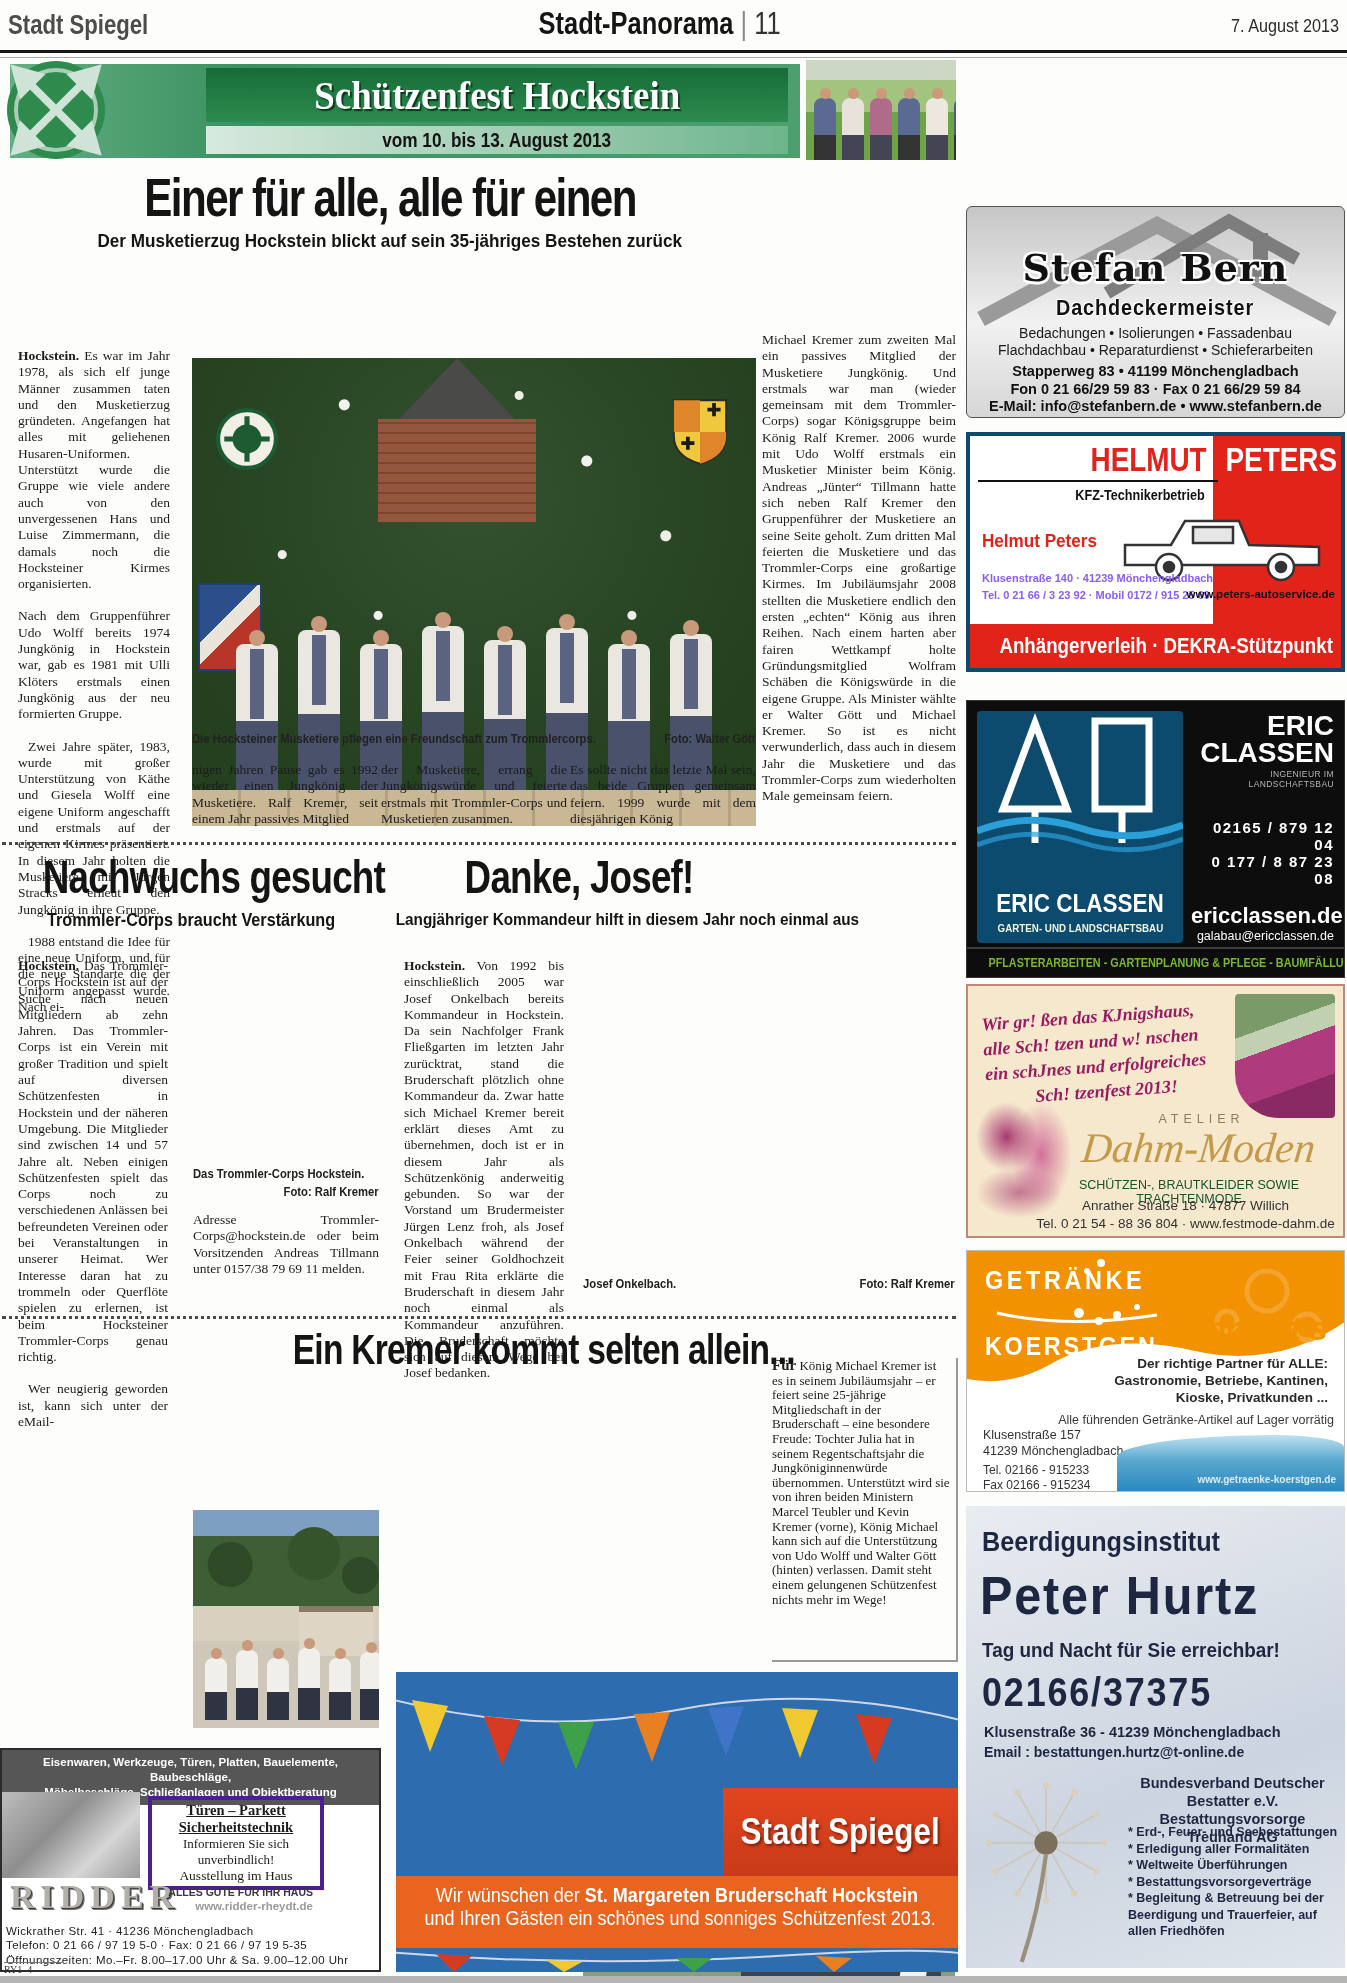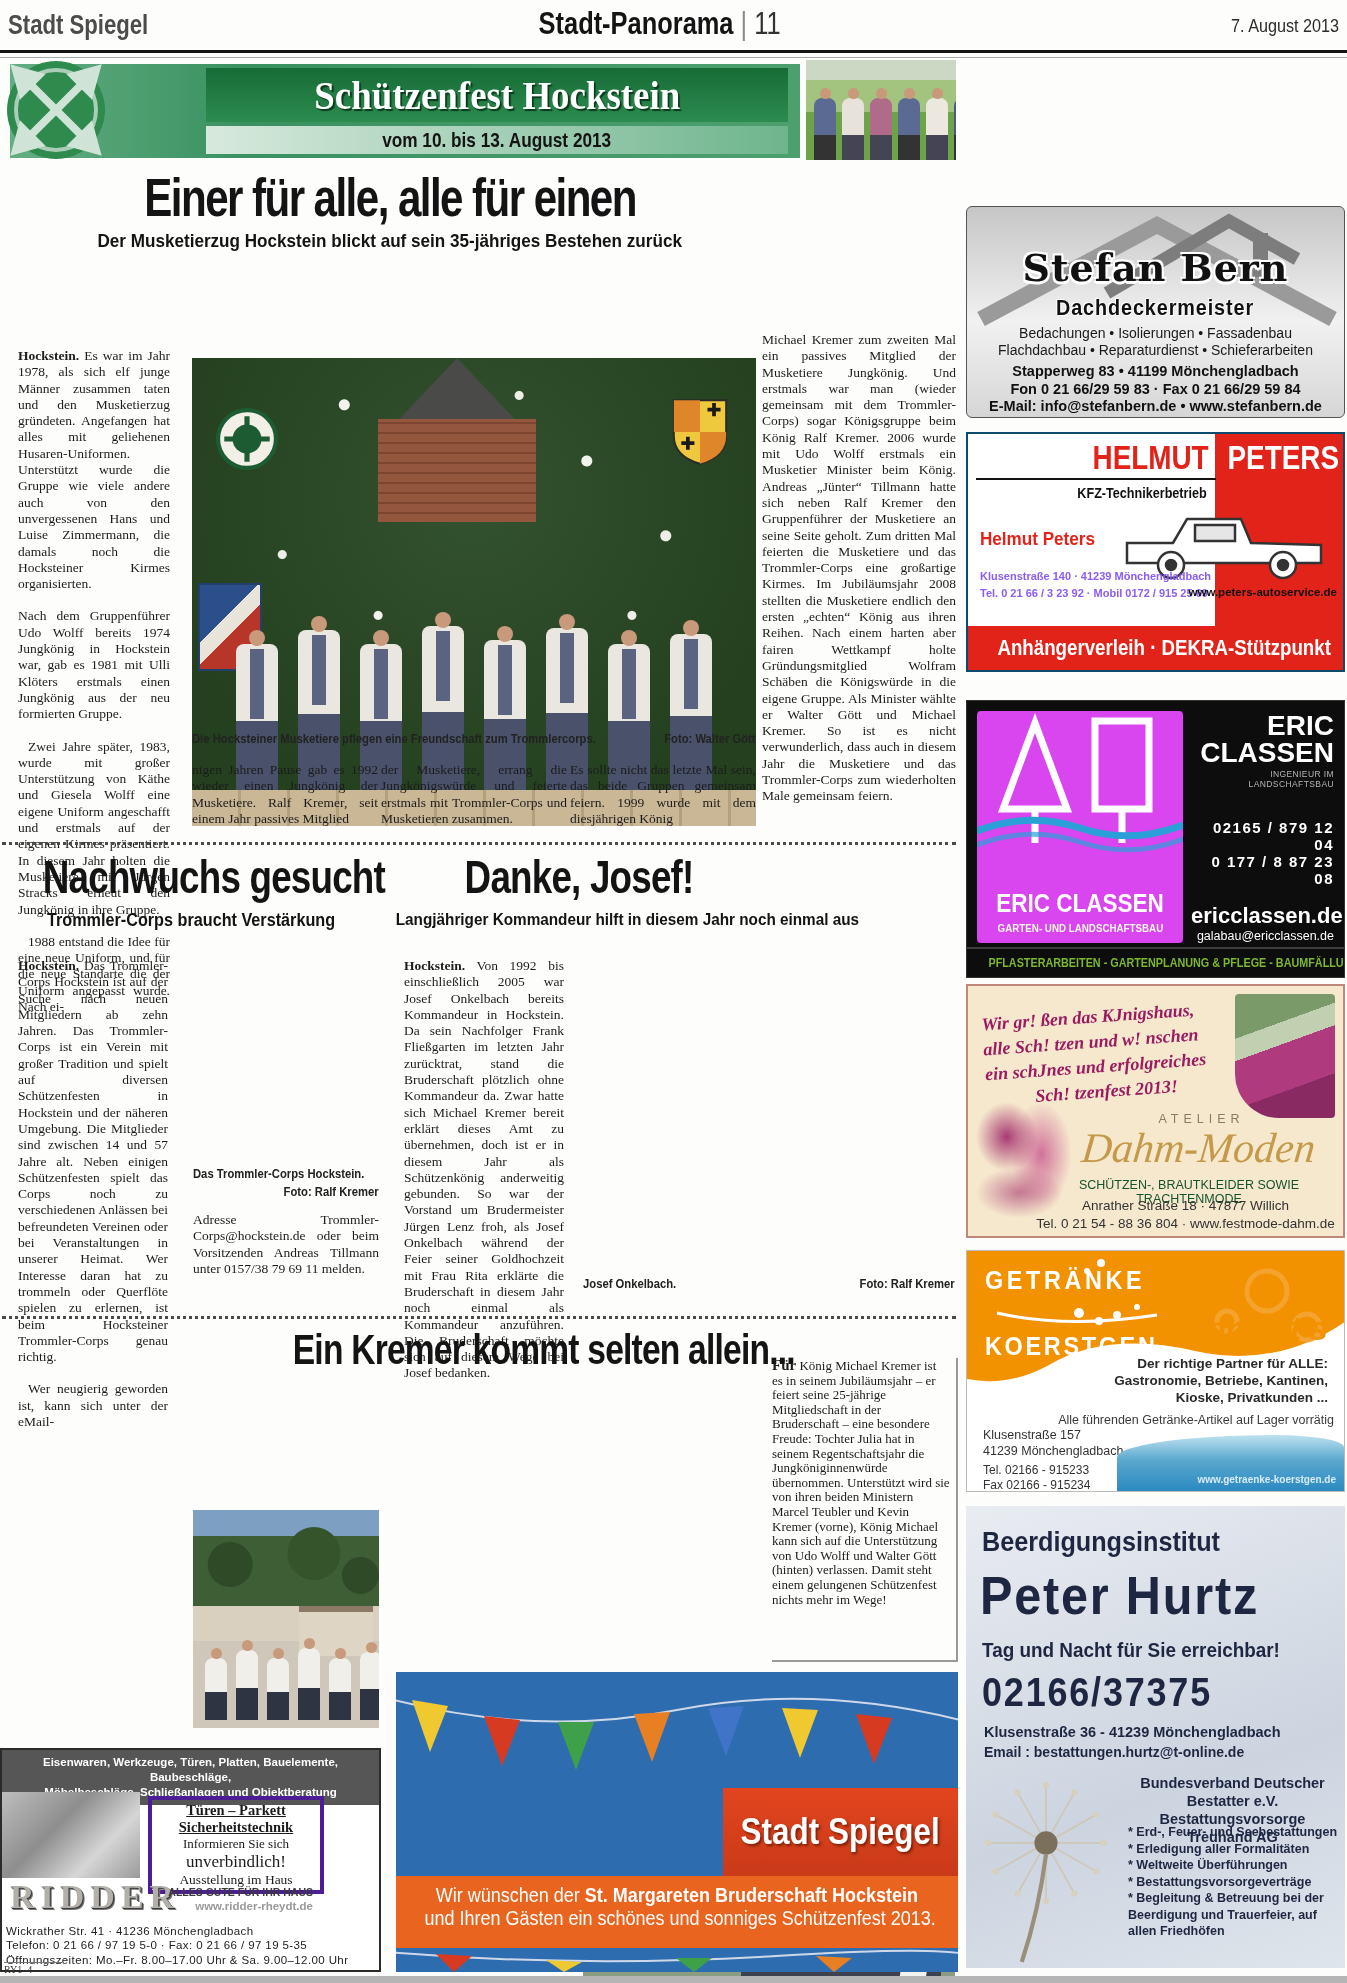--- a/index.html
+++ b/index.html
@@ -241,21 +241,21 @@
     <div class="ctr sans" style="background:#565656;color:#fff;font-weight:bold;font-size:11.5px;line-height:15px;padding:5px 2px">
       <div>Eisenwaren, Werkzeuge, Türen, Platten, Bauelemente, Baubeschläge,</div>
       <div>Möbelbeschläge, Schließanlagen und Objektberatung</div>
     </div>
     <div class="abs" style="left:0;top:42px;width:138px;height:86px;background:
          linear-gradient(135deg,#bdbdbd,#8e8e8e 40%,#d6d6d6 70%,#9a9a9a)"></div>
     <div class="abs ctr serif" style="left:146px;top:46px;width:168px;border:4px solid #4c1d95;padding:2px 0">
       <div class="b" style="font-size:14.5px;text-decoration:underline">Türen – Parkett</div>
       <div class="b" style="font-size:14.5px;text-decoration:underline">Sicherheitstechnik</div>
       <div style="font-size:13px">Informieren Sie sich</div>
-      <div style="font-size:17px">unverbindlich!</div>
+      <div style="font-size:13px">unverbindlich!</div>
       <div style="font-size:13.5px">Ausstellung im Haus</div>
     </div>
     <div class="abs serif b" style="left:8px;top:128px;font-size:34px;letter-spacing:6px;color:#b3b0aa;
          text-shadow:1px 1px 0 #3a3a3a,2px 2px 0 #777">RIDDER</div>
     <div class="abs sans b" style="right:66px;top:136px;font-size:10.5px;color:#3a3a3a">ALLES GUTE FÜR IHR HAUS</div>
     <div class="abs sans b" style="right:66px;top:150px;font-size:11.5px;color:#9a9a9a">www.ridder-rheydt.de</div>
     <div class="abs sans" style="left:4px;bottom:3px;width:373px;font-size:11.5px;line-height:14.5px;color:#222;letter-spacing:.4px">
       <div>Wickrather Str. 41 · 41236 Mönchengladbach</div>
       <div>Telefon: 0 21 66 / 97 19 5-0 · Fax: 0 21 66 / 97 19 5-35</div>
       <div>Öffnungszeiten: Mo.–Fr. 8.00–17.00 Uhr &amp; Sa. 9.00–12.00 Uhr</div>
@@ -312,21 +312,21 @@
       <div>Bedachungen • Isolierungen • Fassadenbau</div>
       <div>Flachdachbau • Reparaturdienst • Schieferarbeiten</div>
     </div>
     <div class="abs sans b" style="left:0;top:156px;width:100%;font-size:14.5px;line-height:17.5px;color:#111">
       <div>Stapperweg 83 • 41199 Mönchengladbach</div>
       <div>Fon 0 21 66/29 59 83 · Fax 0 21 66/29 59 84</div>
       <div>E-Mail: info@stefanbern.de • www.stefanbern.de</div>
     </div>
   </div>
 
-  <div class="abs adbox sans" style="left:966px;top:432px;width:379px;height:240px;border:2px solid #0c4a6e;background:#fff">
+  <div class="abs adbox sans" style="left:966px;top:432px;width:379px;height:240px;border:4px solid #0c4a6e;background:#fff">
     <div class="abs" style="right:0;top:0;width:128px;height:196px;background:#e2231a"></div>
     <div class="abs" style="right:134px;top:4px">
       <span class="hl cx cxr" style="font-size:34px;color:#e2231a">HELMUT</span>
     </div>
     <div class="abs" style="right:4px;top:4px">
       <span class="hl cx cxr" style="font-size:34px;color:#fff">PETERS</span>
     </div>
     <div class="abs" style="left:8px;top:44px;width:240px;height:2px;background:#111"></div>
     <div class="abs" style="right:136px;top:50px">
       <span class="hl cx9 cxr" style="font-size:14px;color:#111;font-weight:bold">KFZ-Technikerbetrieb</span>
@@ -349,21 +349,21 @@
       <div>Tel. 0 21 66 / 3 23 92 · Mobil 0172 / 915 25 69</div>
     </div>
     <div class="abs b" style="right:6px;top:152px;font-size:11.5px;color:#111">www.peters-autoservice.de</div>
     <div class="abs" style="right:6px;top:168px;width:120px;height:7px;background:#e2231a"></div>
     <div class="abs ctr" style="left:0;bottom:0;width:100%;height:44px;background:#e2231a">
       <span class="hl cx" style="font-size:22px;color:#fff;line-height:44px;transform:scaleX(.85)">Anhängerverleih   ·   DEKRA-Stützpunkt</span>
     </div>
   </div>
 
   <div class="abs adbox" style="left:966px;top:700px;width:379px;height:278px;background:#0d0d0d;border:1px solid #333">
-    <div class="abs" style="left:10px;top:10px;width:206px;height:232px;background:#d946ef;border-radius:4px">
+    <div class="abs" style="left:10px;top:10px;width:206px;height:232px;background:#0c4a6e;border-radius:4px">
       <svg width="206" height="150" viewBox="0 0 206 150">
         <g fill="none" stroke="#fff" stroke-width="7">
           <path d="M58 12 L90 98 L26 98 Z"></path>
           <line x1="58" y1="98" x2="58" y2="132"></line>
           <rect x="118" y="10" width="54" height="88"></rect>
           <line x1="145" y1="98" x2="145" y2="132"></line>
         </g>
         <path d="M0 120 Q52 100 103 117 T206 114" stroke="#2a9fd8" stroke-width="7" fill="none"></path>
         <path d="M0 134 Q52 114 103 131 T206 128" stroke="#2a9fd8" stroke-width="5" fill="none" opacity=".7"></path>
       </svg>

